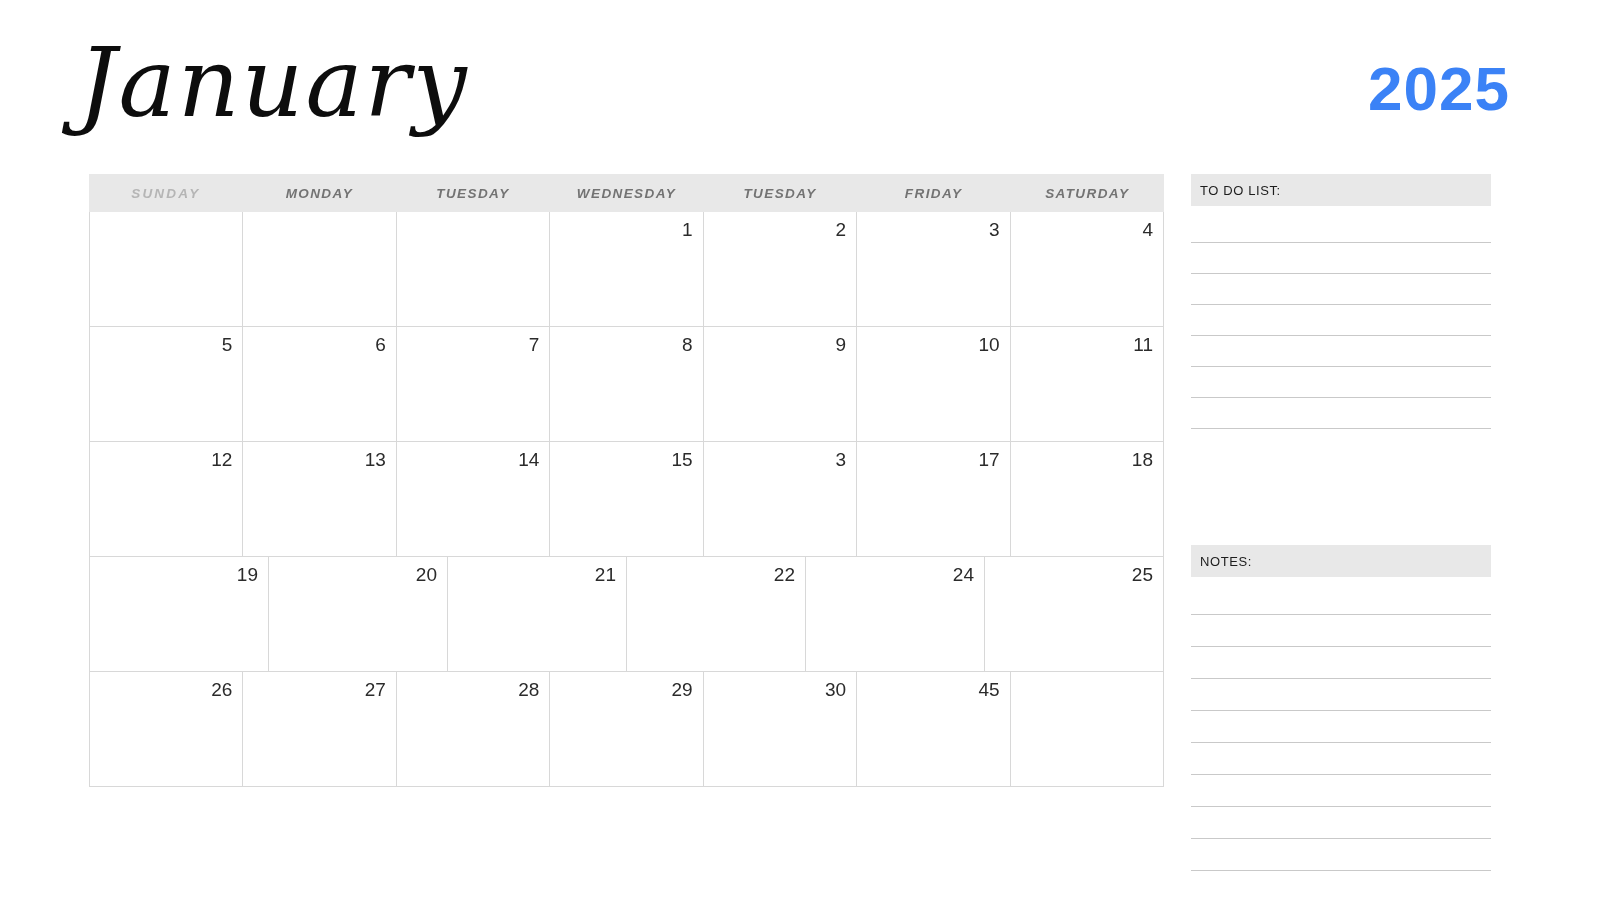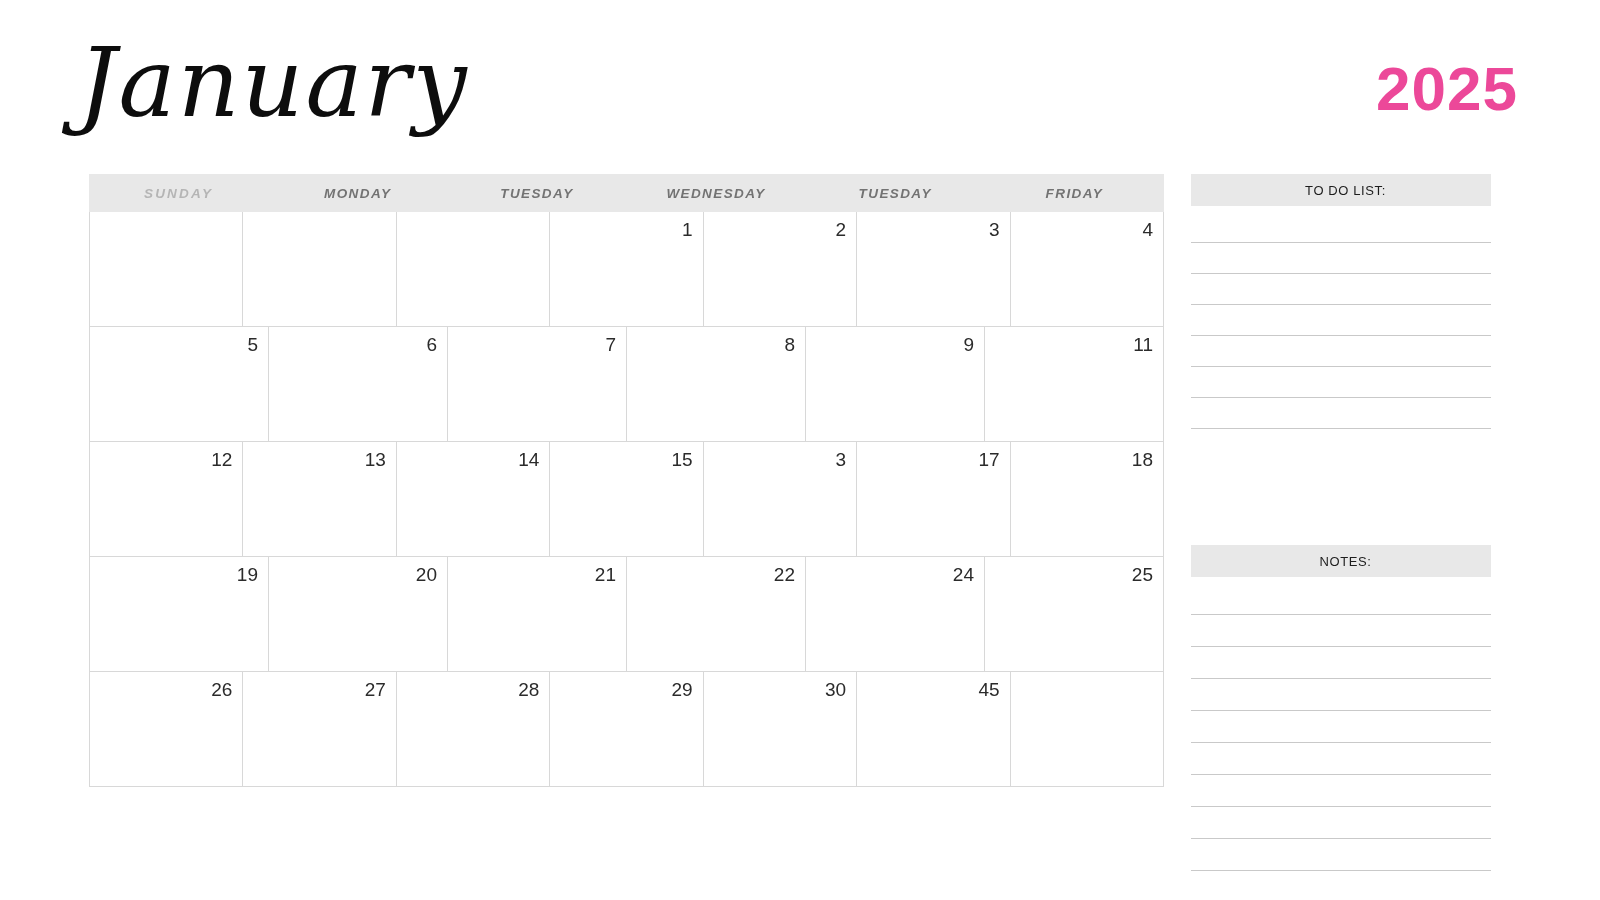--- a/index.html
+++ b/index.html
@@ -39,28 +39,28 @@
     font-style: italic;
     font-weight: 400;
     font-size: 96px;
     line-height: 110px;
     letter-spacing: 2px;
     color: #0d0d0d;
     white-space: nowrap;
   }
   .year-title {
     position: absolute;
-    right: 82px;
+    right: 90px;
     top: 58px;
     font-family: "Liberation Sans", sans-serif;
     font-weight: 700;
     font-size: 62px;
     line-height: 62px;
     letter-spacing: 1px;
-    color: #ec4899;
+    color: #3b82f6;
   }
 
   
   .calendar {
     position: absolute;
     left: 89px;
     top: 174px;
     width: 1075px;
   }
   .weekday-row {
@@ -121,21 +121,20 @@
   .panel-header {
     background: #e8e8e8;
     height: 32px;
     display: flex;
     align-items: center;
     padding-left: 9px;
     box-sizing: border-box;
     font-size: 13px;
     letter-spacing: 0.6px;
     color: #1d1d1d;
-    justify-content: center;
   }
   .lines {
     margin-top: 6px;
   }
   .rule-line {
     height: 1px;
     background: #c9c9c9;
     margin-bottom: 0;
   }
   .rule-gap {
@@ -159,20 +158,21 @@
   </div>
 
   <div class="calendar">
     <div class="weekday-row">
       <div class="weekday sunday">SUNDAY</div>
       <div class="weekday">MONDAY</div>
       <div class="weekday">TUESDAY</div>
       <div class="weekday">WEDNESDAY</div>
       <div class="weekday">TUESDAY</div>
       <div class="weekday">FRIDAY</div>
+      <div class="weekday">SATURDAY</div>
     </div>
 
     <div class="week-row">
       <div class="day-cell empty"></div>
       <div class="day-cell empty"></div>
       <div class="day-cell empty"></div>
       <div class="day-cell">
           <span class="num">1</span>
         </div>
       <div class="day-cell">
@@ -194,20 +194,23 @@
           <span class="num">6</span>
         </div>
       <div class="day-cell">
           <span class="num">7</span>
         </div>
       <div class="day-cell">
           <span class="num">8</span>
         </div>
       <div class="day-cell">
           <span class="num">9</span>
+        </div>
+      <div class="day-cell">
+          <span class="num">10</span>
         </div>
       <div class="day-cell">
           <span class="num">11</span>
         </div>
     </div>
 
     <div class="week-row">
       <div class="day-cell">
           <span class="num">12</span>
         </div>

